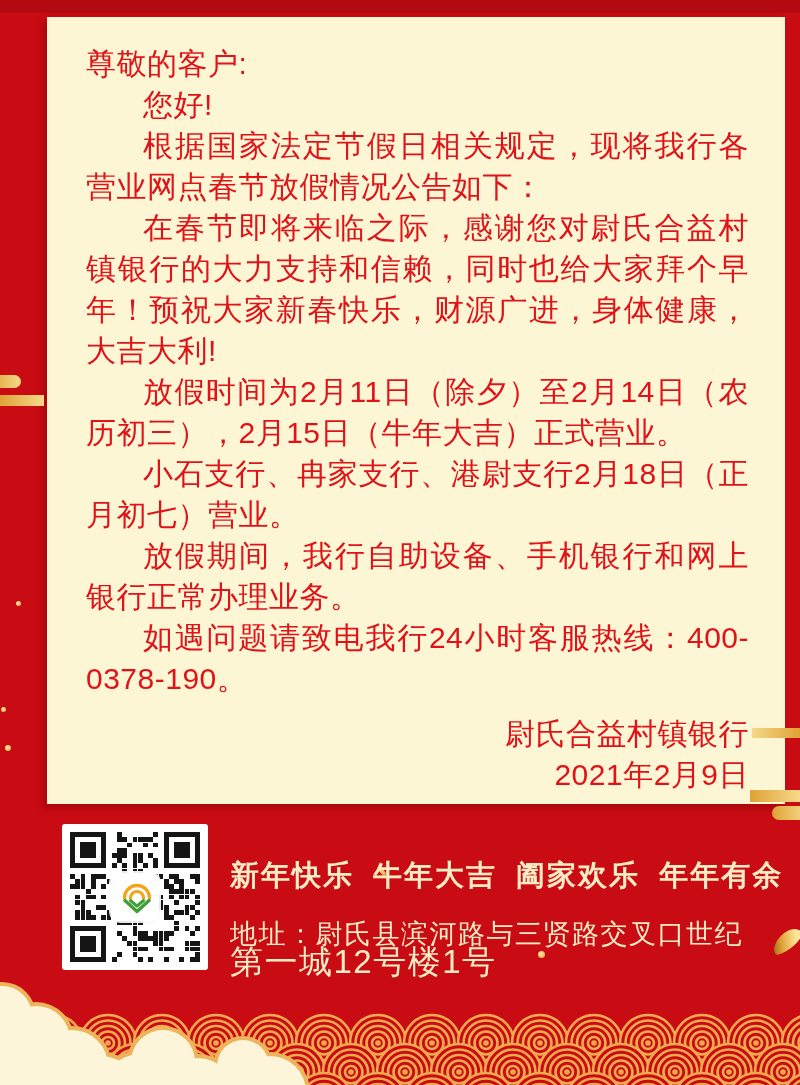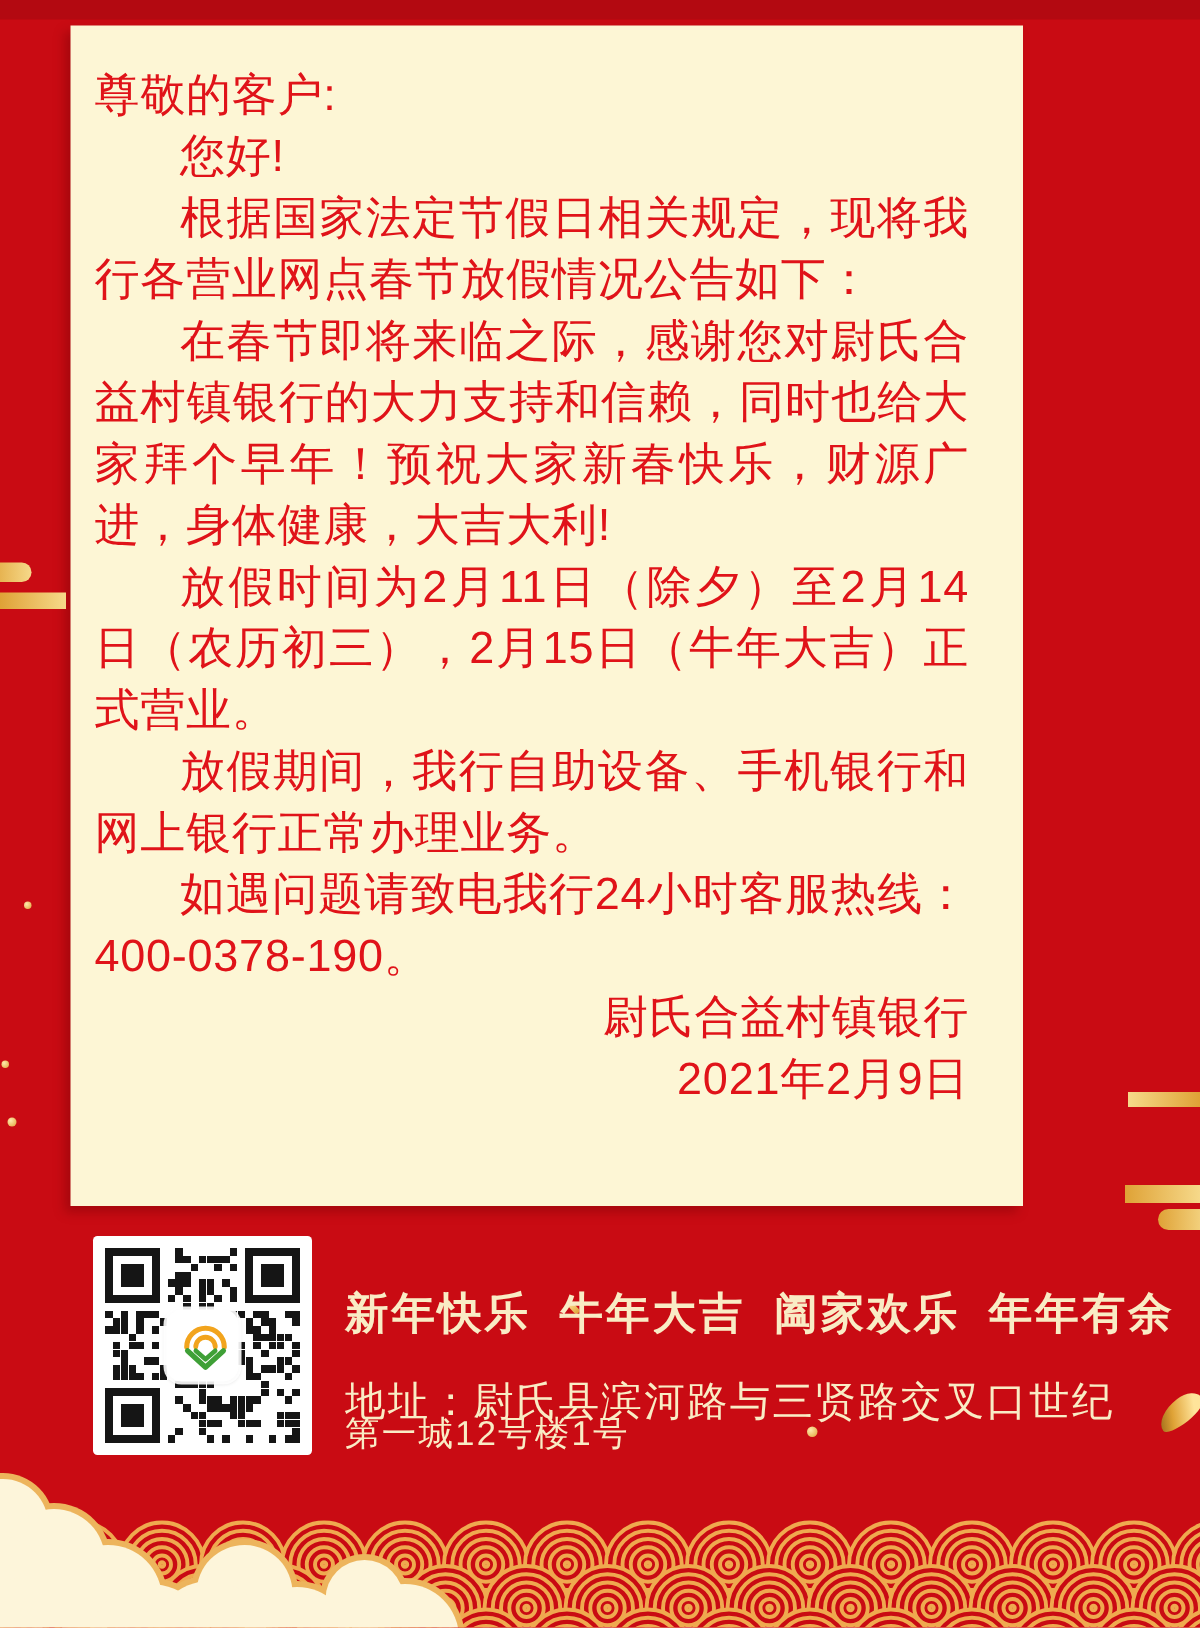--- a/index.html
+++ b/index.html
@@ -10,29 +10,29 @@
   }
   html,body{margin:0;padding:0;}
   .stage{
     position:relative;width:800px;height:1085px;overflow:hidden;
     background:var(--background-red);
     font-family:"Liberation Sans","DejaVu Sans",sans-serif;
   }
   .top-strip{position:absolute;left:0;top:0;width:800px;height:13px;background:var(--top-strip-red);}
   
   .card{
-    position:absolute;left:47px;top:17px;width:635px;height:787px;box-sizing:border-box;
+    position:absolute;left:47px;top:17px;width:738px;height:787px;box-sizing:border-box;
     background:var(--card-cream);box-shadow:-4px 4px 7px rgba(110,0,5,.4);
-    padding:26px 36px 0 16px;color:var(--text-red);
+    padding:26px 36px 0 39px;color:var(--text-red);
     font-size:30px;line-height:41px;letter-spacing:.5px;
   }
   .card p{margin:0;text-align:justify;}
   .card p.indent{text-indent:57px;}
   .card p.sign{text-align:right;}
-  .card p.sign-name{}
+  .card p.sign-name{margin-top:14px;}
   
   .gold{position:absolute;background:linear-gradient(90deg,var(--gold-dark),var(--gold-light));}
   .pill-left{left:-10px;top:375px;width:31px;height:13px;border-radius:7px;}
   .bar-left{left:0;top:395px;width:44px;height:11px;}
   .bar-right-1{left:752px;top:728px;width:48px;height:10px;background:linear-gradient(270deg,var(--gold-dark),var(--gold-light));}
   .bar-right-2{left:750px;top:790px;width:50px;height:12px;background:linear-gradient(270deg,var(--gold-light),var(--gold-dark));}
   .pill-right{left:772px;top:806px;width:34px;height:14px;border-radius:7px 0 0 7px;background:linear-gradient(270deg,var(--gold-light),var(--gold-dark));}
   .ribbon{
     left:770px;top:933px;width:34px;height:16px;border-radius:60% 40% 50% 50%/70% 60% 40% 30%;
     background:linear-gradient(120deg,#8a5a10,var(--gold-dark) 35%,#ffe49a 75%);transform:rotate(-38deg);
@@ -49,37 +49,38 @@
   .qr svg{position:absolute;left:8px;top:8px;}
   .qr-logo{
     position:absolute;left:49px;top:49px;width:48px;height:48px;background:#fff;border-radius:10px;
     box-shadow:0 0 0 2px rgba(255,255,255,.9),0 1px 3px rgba(0,0,0,.25);
     display:flex;align-items:center;justify-content:center;
   }
   
   .ft{position:absolute;color:var(--footer-cream);white-space:nowrap;}
   .greet{left:230px;top:856px;font-size:29px;font-weight:700;letter-spacing:2px;word-spacing:9px;}
   .addr1{left:230px;top:916px;font-size:27px;letter-spacing:1.5px;}
-  .addr2{left:230px;top:940px;font-size:23px;letter-spacing:1.5px;text-align:right;}
+  .addr2{left:230px;top:940px;font-size:33px;letter-spacing:1.5px;text-align:right;}
   
   .waves{position:absolute;left:0;bottom:0;}
   .clouds{position:absolute;left:0;bottom:0;}
 </style>
 </head>
 <body>
 
 <div class="stage">
   <div class="top-strip"></div>
 
   <section class="card">
     <p>尊敬的客户:</p>
     <p class="indent">您好!</p>
     <p class="indent">根据国家法定节假日相关规定，现将我行各营业网点春节放假情况公告如下：</p>
     <p class="indent">在春节即将来临之际，感谢您对尉氏合益村镇银行的大力支持和信赖，同时也给大家拜个早年！预祝大家新春快乐，财源广进，身体健康，大吉大利!</p>
     <p class="indent">放假时间为2月11日（除夕）至2月14日（农历初三），2月15日（牛年大吉）正式营业。</p>
+    <p class="indent">小石支行、冉家支行、港尉支行2月18日（正月初七）营业。</p>
     <p class="indent">放假期间，我行自助设备、手机银行和网上银行正常办理业务。</p>
     <p class="indent">如遇问题请致电我行24小时客服热线：400-0378-190。</p>
     <p class="sign sign-name">尉氏合益村镇银行</p>
     <p class="sign">2021年2月9日</p>
   </section>
 
   <div class="gold pill-left"></div>
   <div class="gold bar-left"></div>
   <div class="gold bar-right-1"></div>
   <div class="gold bar-right-2"></div>

